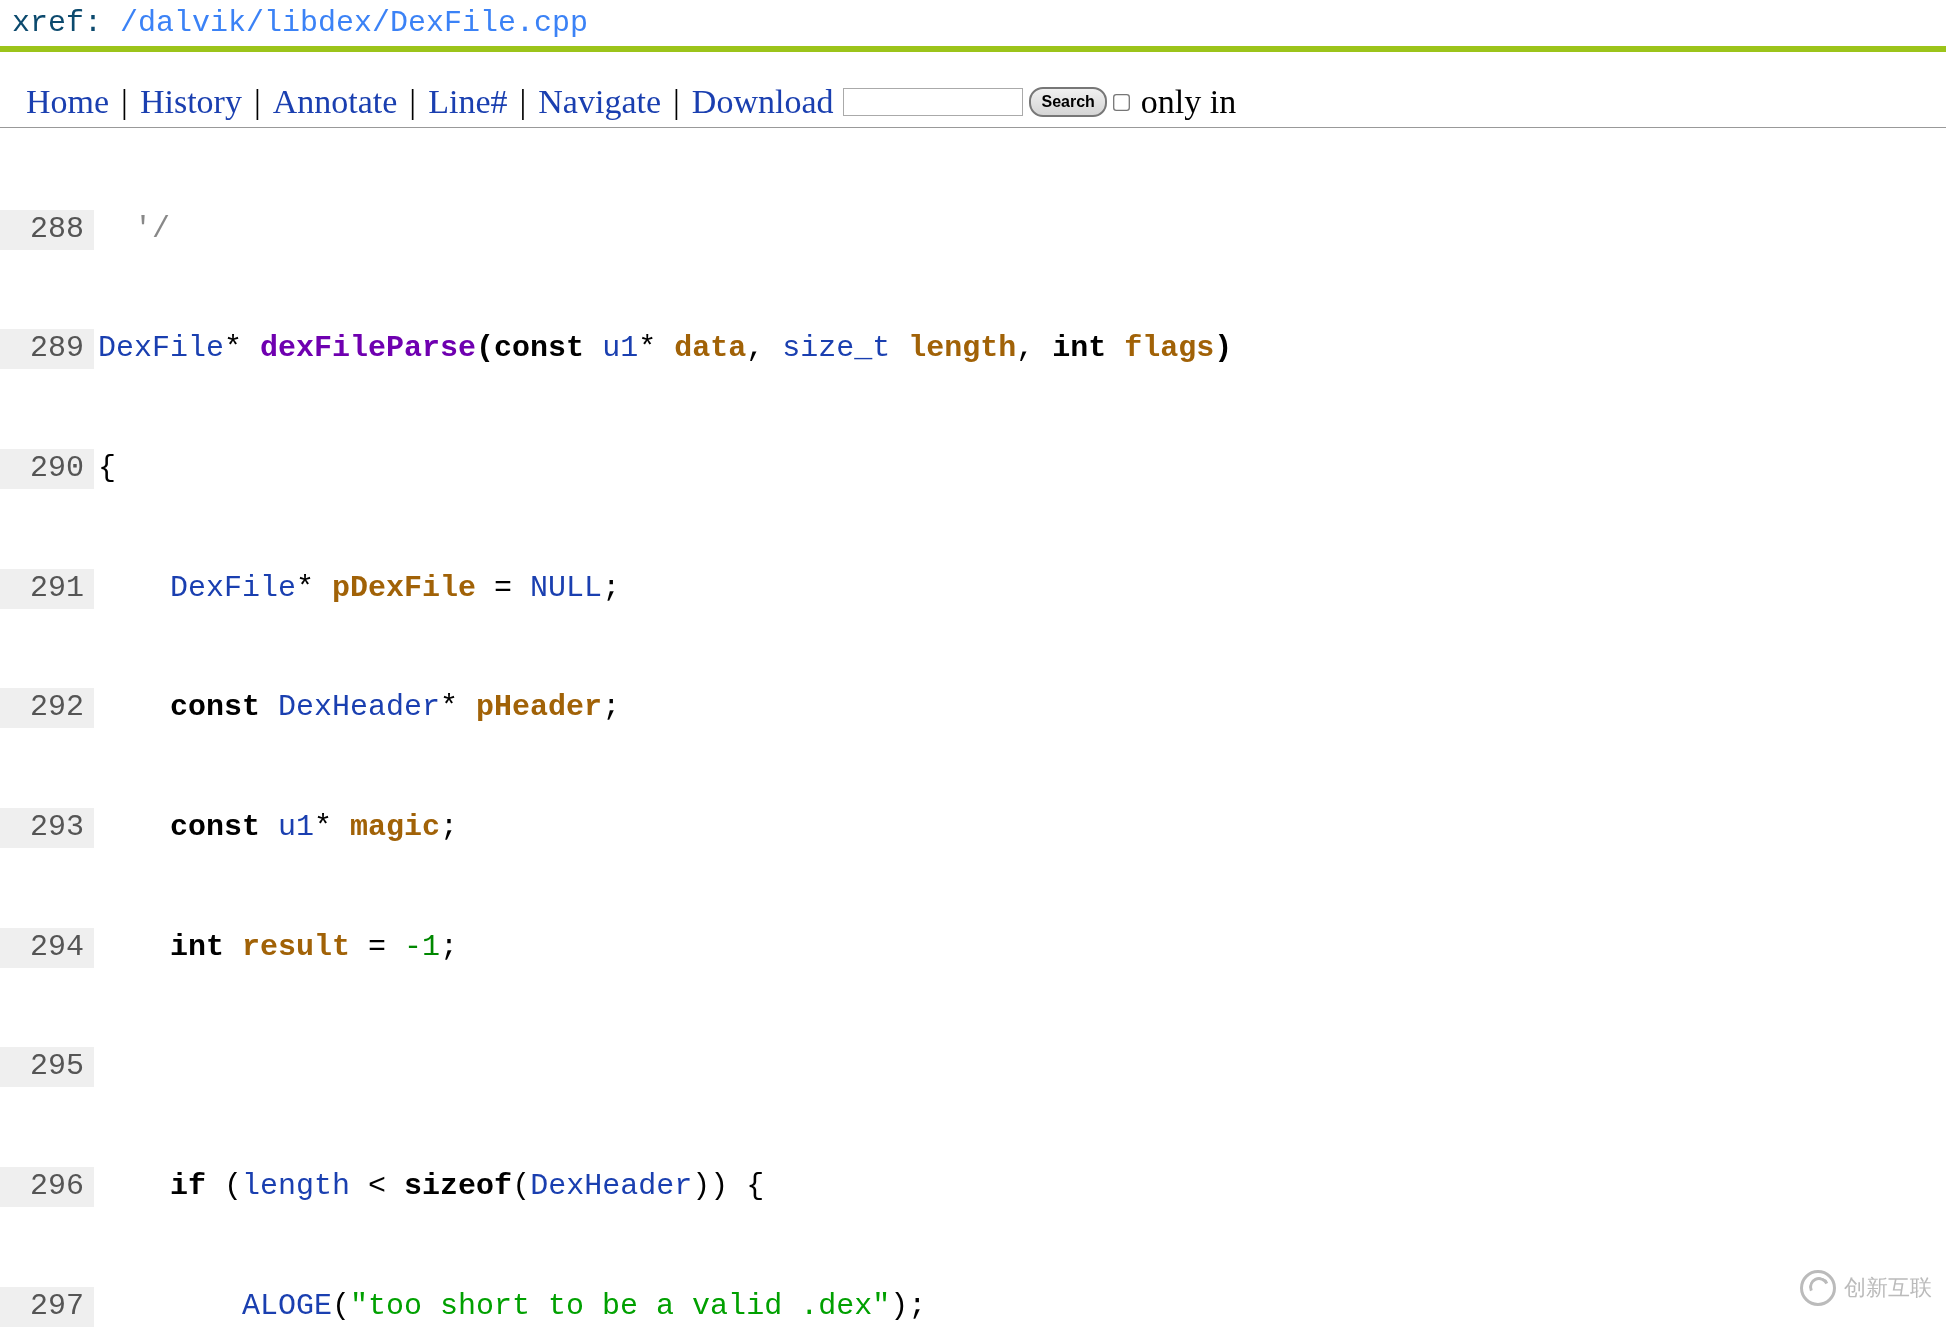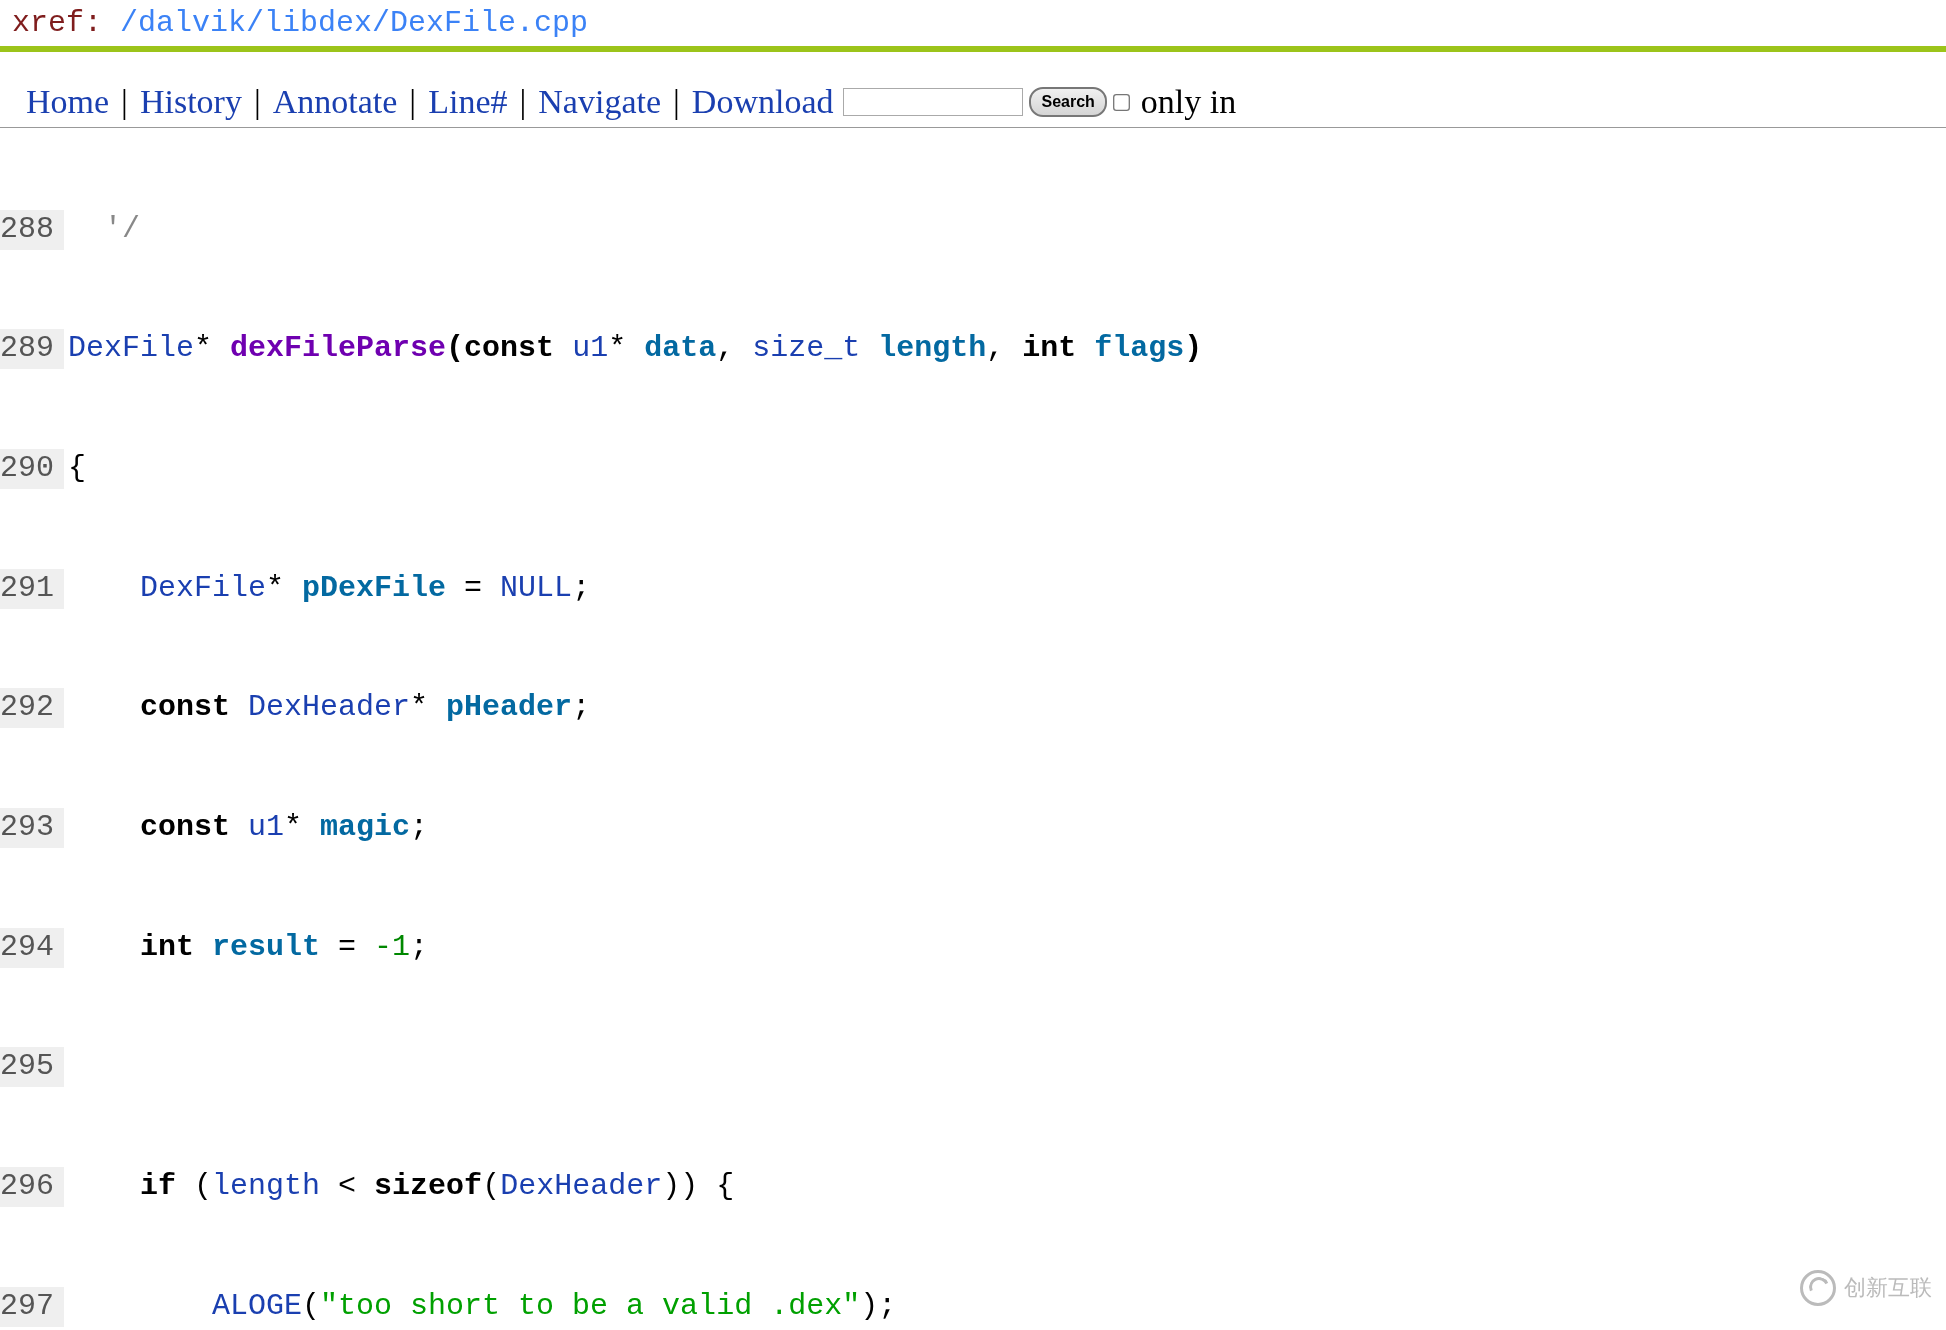--- a/index.html
+++ b/index.html
@@ -8,21 +8,21 @@
     font-family: "Courier New", monospace;
     font-size: 28px;
     background: #fff;
     color: #000;
     overflow: hidden;
   }
   .hdr {
     padding: 6px 12px 2px 12px;
     font-size: 30px;
   }
-  .xref-label { color: #7f1d1d; text-align: center; }
+  .xref-label { color: #0c4a6e; text-align: center; }
   .xref-path { color: #3b82f6; }
   .accent-bar {
     height: 6px;
     background: #9cc41a;
     margin-top: 4px;
   }
   .nav {
     padding: 10px 12px 6px 26px;
     font-family: Georgia, "Times New Roman", serif;
     font-size: 34px;
@@ -71,32 +71,32 @@
   }
   .code {
     font-family: "Courier New", monospace;
     font-size: 30px;
     line-height: 1.33;
     padding-top: 2px;
     white-space: pre;
   }
   .line { display: flex; }
   .ln {
-    width: 64px;
+    width: 94px;
     text-align: right;
     color: #555;
     background: #efefef;
     padding-right: 10px;
     user-select: none;
   }
   .src { padding-left: 4px; }
   .kw { font-weight: bold; }
   .type { color: #1a3fb0; }
   .fn-def { color: #6f00b0; font-weight: bold; }
-  .var-def { color: #0369a1; font-weight: bold; }
+  .var-def { color: #a16207; font-weight: bold; }
   .ident { color: #1a3fb0; }
   .num { color: #080; }
   .str { color: #00a000; }
   .cmt { color: #888; }
   .watermark {
     position: fixed;
     right: 14px;
     bottom: 24px;
     font-family: Arial, sans-serif;
     font-size: 22px;

